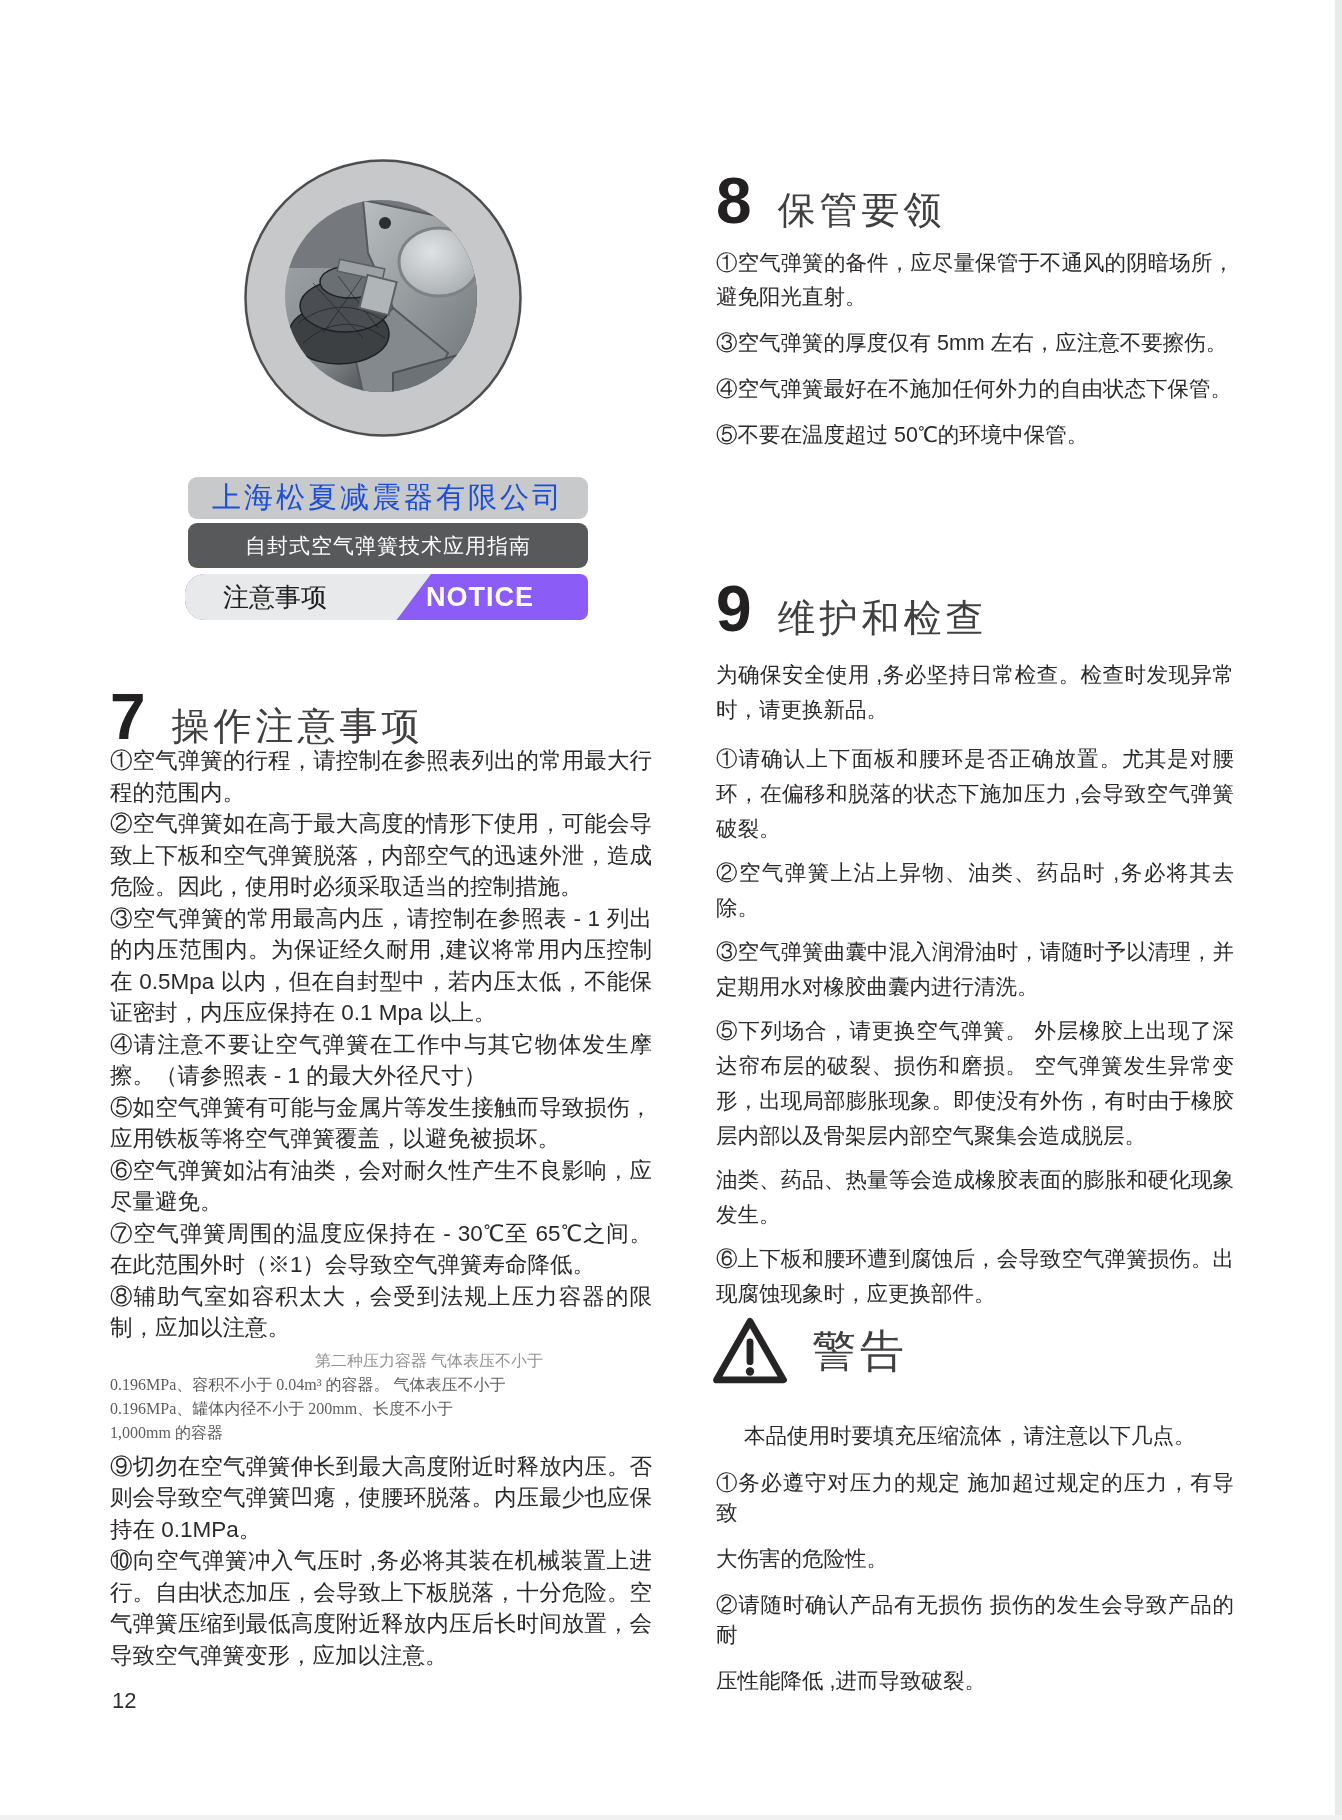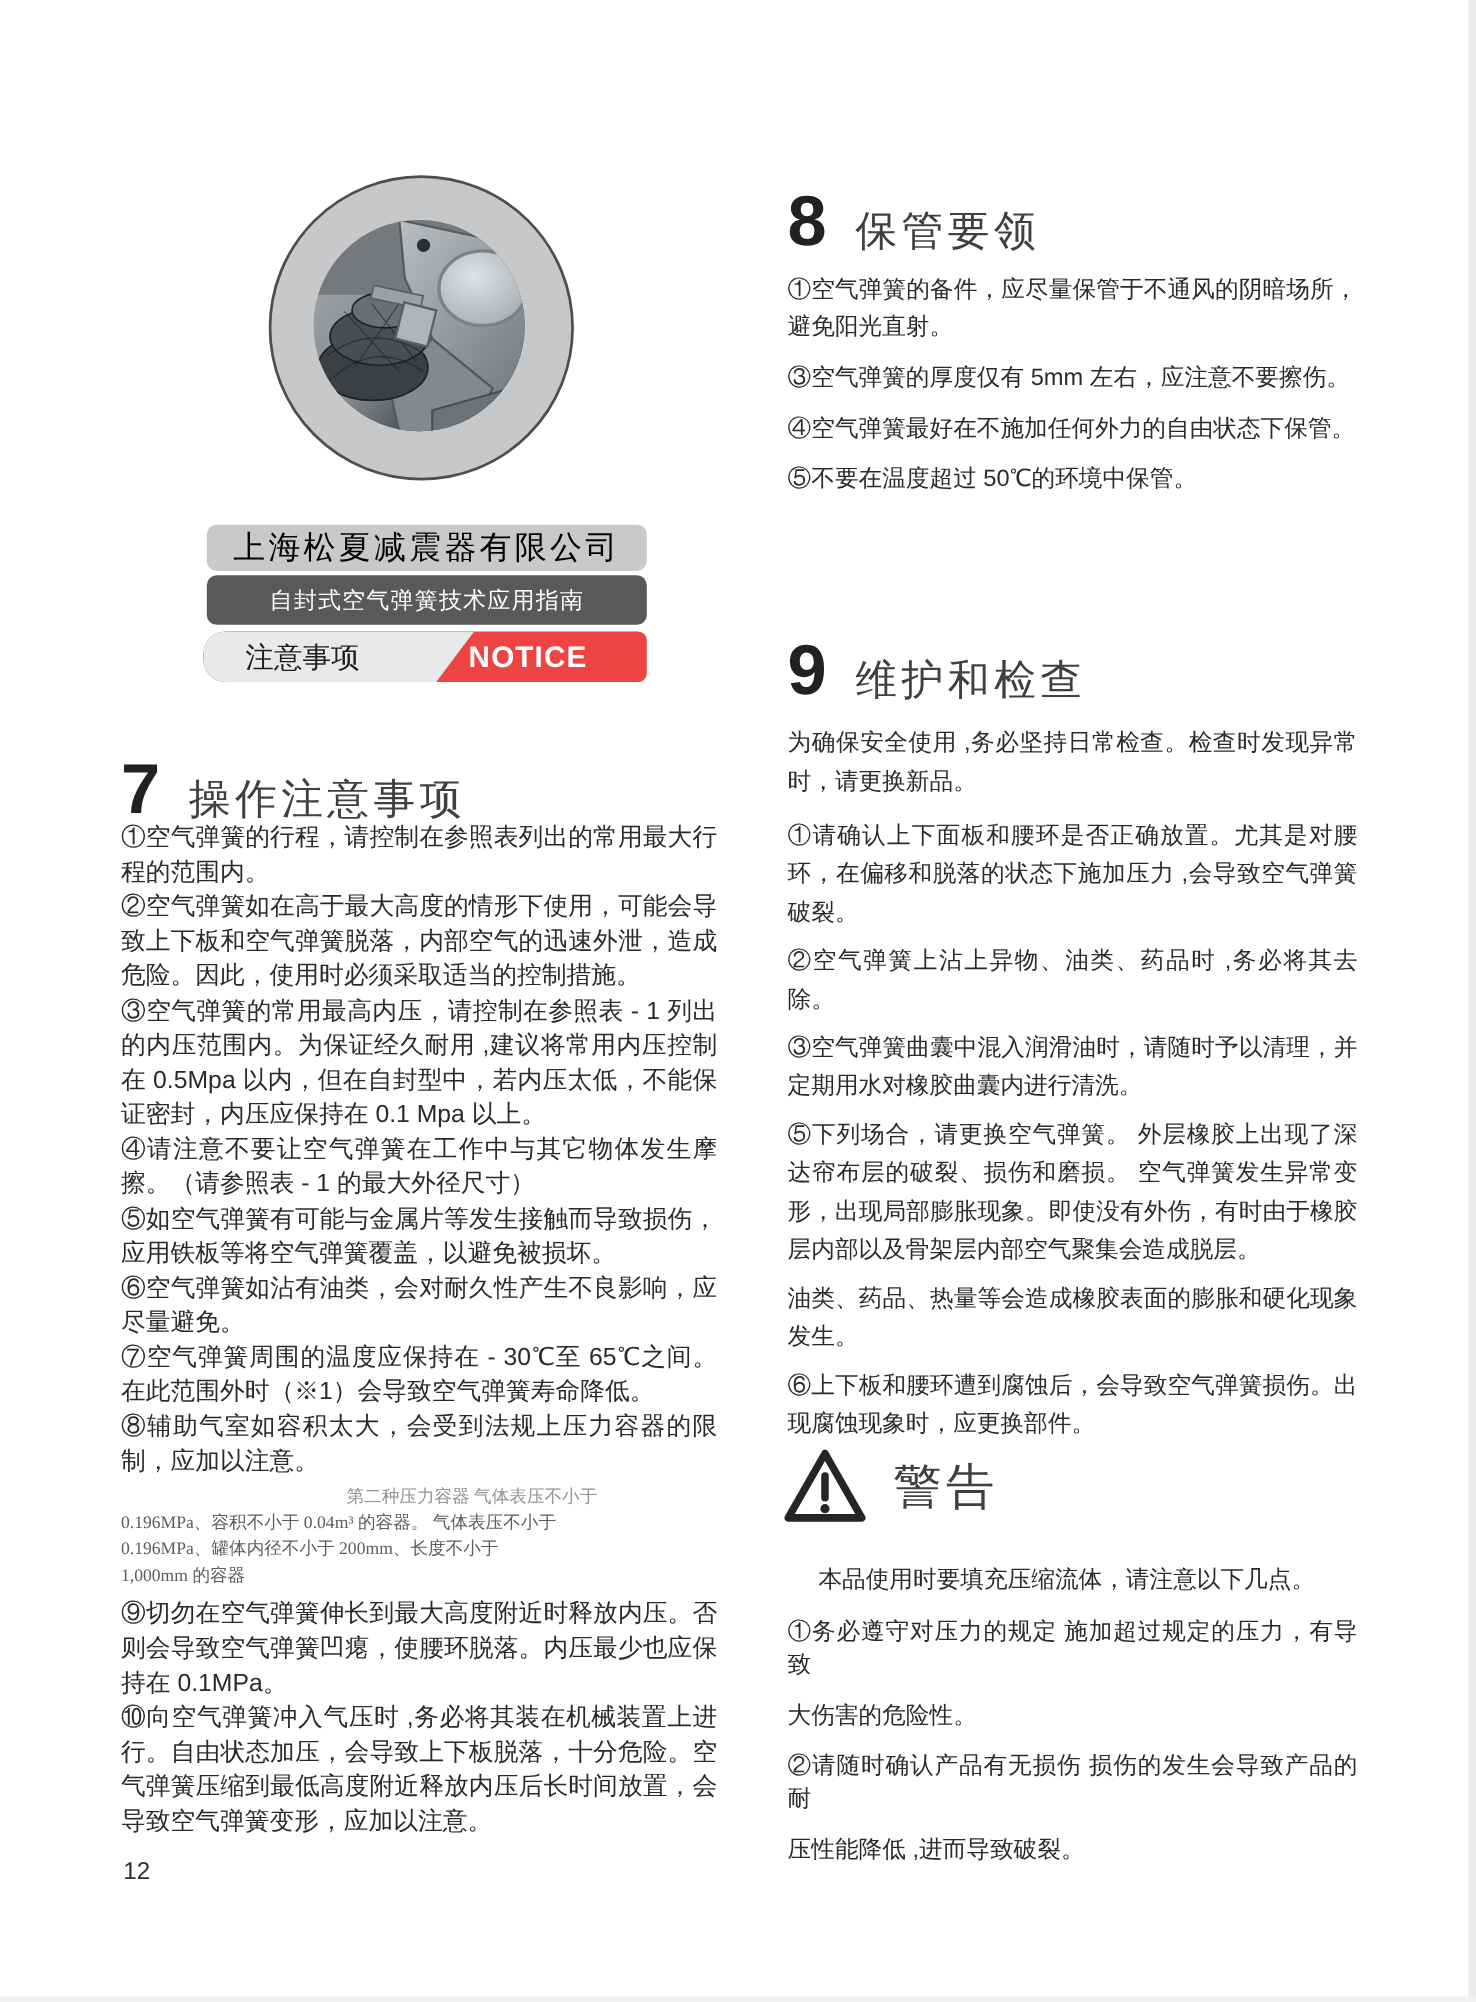--- a/index.html
+++ b/index.html
@@ -13,31 +13,31 @@
   }
   .edge-right { position:absolute; right:0; top:0; width:7px; height:100%; background:#e9eaea; }
   .edge-bottom { position:absolute; left:0; bottom:0; width:100%; height:5px; background:#f1f1f1; }
 
   
   .photo { position:absolute; left:243px; top:158px; width:280px; height:280px; }
   .banner1 {
     position:absolute; left:188px; top:477px; width:400px; height:42px;
     background:#c7c9cb; border-radius:9px;
     display:flex; align-items:center; justify-content:center;
-    font-family:Liberation Serif, serif; font-size:29px; color:#000000; letter-spacing:3px;
+    font-family:Liberation Serif, serif; font-size:29px; color:#1d4ed8; letter-spacing:3px;
   }
   .banner2 {
     position:absolute; left:188px; top:523px; width:400px; height:45px;
     background:#58595b; border-radius:9px;
     display:flex; align-items:center; justify-content:center;
     font-size:21px; color:#ffffff; letter-spacing:1px;
   }
   .notice-tab {
     position:absolute; left:185px; top:574px; width:403px; height:46px;
-    background:#ef4444; border-radius:20px 8px 8px 20px; overflow:hidden;
+    background:#8b5cf6; border-radius:20px 8px 8px 20px; overflow:hidden;
   }
   .tab-light {
     position:absolute; left:0; top:0; height:100%; width:246px;
     background:#e8e9ea;
     clip-path: polygon(0 0, 100% 0, 86% 100%, 0 100%);
   }
   .tab-zh {
     position:absolute; left:38px; top:0; height:46px; line-height:46px;
     font-size:26px; color:#1e1e1e;
   }

